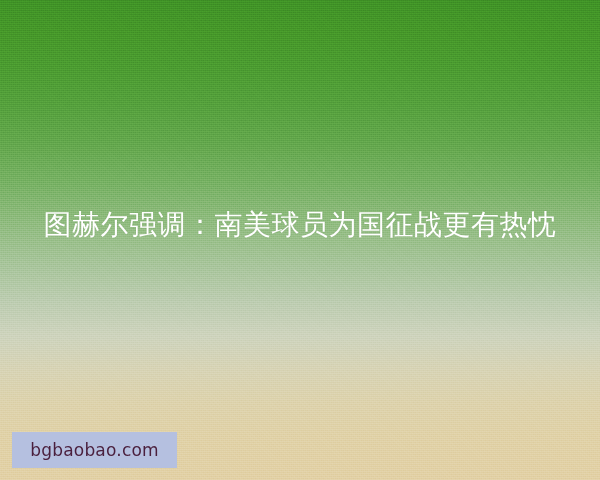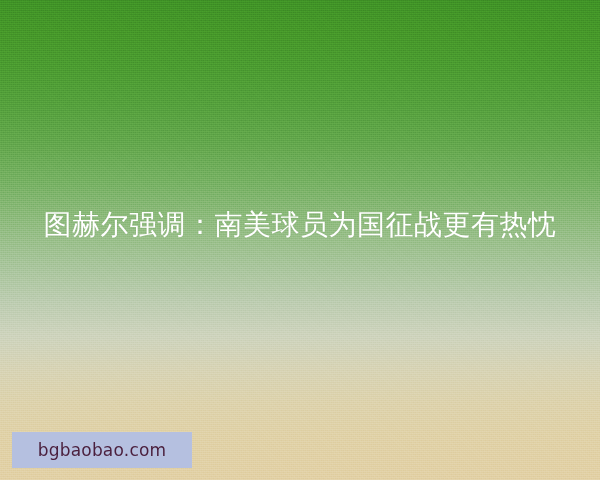--- a/index.html
+++ b/index.html
@@ -75,21 +75,21 @@
 
   #headline .hl-line {
     display: block;
   }
 
   
   #watermark {
     position: absolute;
     left: 12px;
     top: 432px;
-    width: 180px;
+    width: 165px;
     height: 36px;
     background: #b5c0e0;
     display: flex;
     align-items: center;
     justify-content: center;
   }
 
   #watermark-text {
     color: #4a1f3d;
     font-size: 17px;

